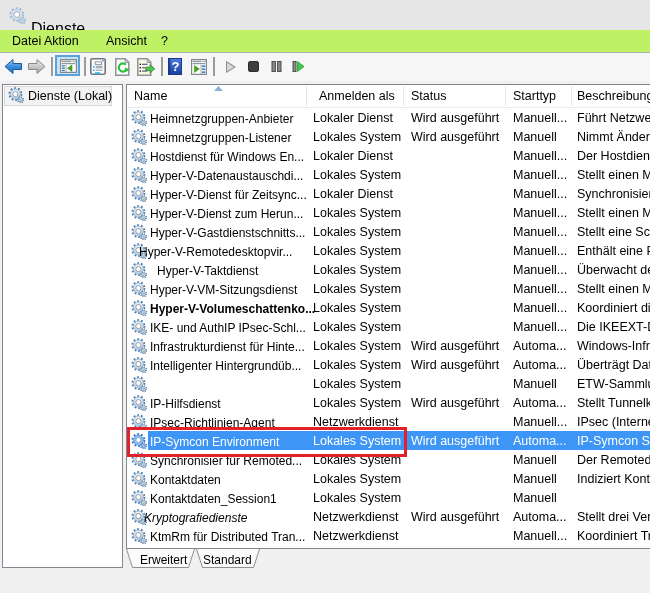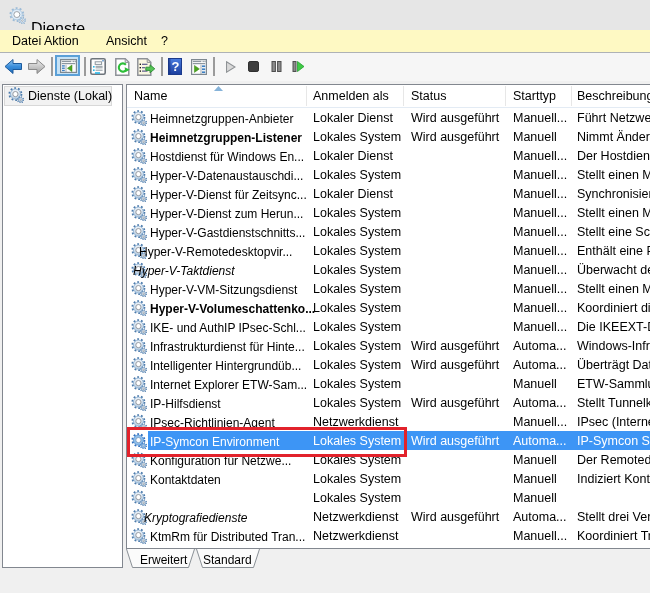--- a/index.html
+++ b/index.html
@@ -1,20 +1,20 @@
 <!DOCTYPE html>
 <html><head><meta charset="utf-8">
 <style>
 html,body{margin:0;padding:0}
 body{width:650px;height:593px;background:#f0f0f0;font-family:"Liberation Sans",sans-serif;
  font-size:12.5px;color:#000;position:relative;overflow:hidden;
  -webkit-font-smoothing:antialiased}
 .abs{position:absolute}
 .titlebar{left:0;top:0;width:650px;height:30px;background:#e6e6e6}
-.menubar{left:0;top:30px;width:650px;height:22px;background:#fef9c3;border-bottom:1px solid #aeb2b6}
+.menubar{left:0;top:30px;width:650px;height:22px;background:#bef264;border-bottom:1px solid #aeb2b6}
 .menubar span{position:absolute;top:3.5px}
 .toolbar{left:0;top:53px;width:650px;height:28px;background:#f6f6f6}
 .tsep{position:absolute;top:4px;width:1.5px;height:19px;background:#9b9b9b}
 .leftpanel{left:2px;top:84px;width:119px;height:482px;background:#fff;border:1px solid #82878f}
 .treeitem{position:absolute;left:1px;top:1px;width:106px;height:18px;background:#f2f2f2;border:1px solid #d8d8d8}
 .mainpanel{left:126px;top:84px;width:524px;height:463px;background:#fff;border:1px solid #82878f;border-right:none}
 .hdr{left:127px;top:85px;width:523px;height:22px;background:#fff;border-bottom:1px solid #e3ebf4}
 .hsep{position:absolute;top:1px;height:20px;width:1px;background:#e7e7e7}
 .row{left:127px;width:523px;height:19px}
 .row span{position:absolute;top:3px;white-space:pre}
@@ -169,21 +169,21 @@
 <div class="abs leftpanel">
     <div class="treeitem"></div>
 <svg class="abs" style="left:5px;top:2px" width="16" height="16" viewBox="0 0 16 16">
       <use href="#gear"></use>
     </svg>
 <div class="abs" style="left:25px;top:3.5px">Dienste (Lokal)</div>
 </div>
 <div class="abs mainpanel"></div>
 <div class="abs hdr">
     <span class="abs" style="left:7px;top:4px">Name</span>
-    <span class="abs" style="left:186px;top:4px">Anmelden als</span>
+    <span class="abs" style="left:192px;top:4px">Anmelden als</span>
     <span class="abs" style="left:284px;top:4px">Status</span>
     <span class="abs" style="left:386px;top:4px">Starttyp</span>
     <span class="abs" style="left:450px;top:4px">Beschreibung</span>
     <div class="hsep" style="left:179px"></div>
     <div class="hsep" style="left:276px"></div>
     <div class="hsep" style="left:378px"></div>
     <div class="hsep" style="left:444px"></div>
     <svg class="abs" style="left:87px;top:1px" width="9" height="5" viewBox="0 0 9 5">
       <polygon points="4.5,0 9,5 0,5" fill="#86b3d9"></polygon>
     </svg>
@@ -195,21 +195,21 @@
     <span class="nm" style="left:23px;">Heimnetzgruppen-Anbieter</span>
     <span style="left:186px;">Lokaler Dienst</span>
     <span style="left:284px;">Wird ausgeführt</span>
     <span style="left:386px;">Manuell...</span>
     <span style="left:450px;">Führt Netzwe...</span>
   </div>
 <div class="abs row" style="top:127px">
     <svg class="abs cell-icon" width="16" height="16" viewBox="0 0 16 16">
       <use href="#gear"></use>
     </svg>
-    <span class="nm" style="left:23px;font-weight:bold;">Heimnetzgruppen-Listener</span>
+    <span class="nm" style="left:23px;">Heimnetzgruppen-Listener</span>
     <span style="left:186px;">Lokales System</span>
     <span style="left:284px;">Wird ausgeführt</span>
     <span style="left:386px;">Manuell</span>
     <span style="left:450px;">Nimmt Änder...</span>
   </div>
 <div class="abs row" style="top:146px">
     <svg class="abs cell-icon" width="16" height="16" viewBox="0 0 16 16">
       <use href="#gear"></use>
     </svg>
     <span class="nm" style="left:23px;">Hostdienst für Windows En...</span>
@@ -259,21 +259,21 @@
     </svg>
     <span class="nm" style="left:12px;">Hyper-V-Remotedesktopvir...</span>
     <span style="left:186px;">Lokales System</span>
     <span style="left:386px;">Manuell...</span>
     <span style="left:450px;">Enthält eine P...</span>
   </div>
 <div class="abs row" style="top:260px">
     <svg class="abs cell-icon" width="16" height="16" viewBox="0 0 16 16">
       <use href="#gear"></use>
     </svg>
-    <span class="nm" style="left:6px;font-style:italic;">Hyper-V-Taktdienst</span>
+    <span class="nm" style="left:30px;">Hyper-V-Taktdienst</span>
     <span style="left:186px;">Lokales System</span>
     <span style="left:386px;">Manuell...</span>
     <span style="left:450px;">Überwacht de...</span>
   </div>
 <div class="abs row" style="top:279px">
     <svg class="abs cell-icon" width="16" height="16" viewBox="0 0 16 16">
       <use href="#gear"></use>
     </svg>
     <span class="nm" style="left:23px;">Hyper-V-VM-Sitzungsdienst</span>
     <span style="left:186px;">Lokales System</span>
@@ -315,21 +315,20 @@
     <span class="nm" style="left:23px;">Intelligenter Hintergrundüb...</span>
     <span style="left:186px;">Lokales System</span>
     <span style="left:284px;">Wird ausgeführt</span>
     <span style="left:386px;">Automa...</span>
     <span style="left:450px;">Überträgt Dat...</span>
   </div>
 <div class="abs row" style="top:374px">
     <svg class="abs cell-icon" width="16" height="16" viewBox="0 0 16 16">
       <use href="#gear"></use>
     </svg>
-    <span class="nm" style="left:23px;">Internet Explorer ETW-Sam...</span>
     <span style="left:186px;">Lokales System</span>
     <span style="left:386px;">Manuell</span>
     <span style="left:450px;">ETW-Sammlu...</span>
   </div>
 <div class="abs row" style="top:393px">
     <svg class="abs cell-icon" width="16" height="16" viewBox="0 0 16 16">
       <use href="#gear"></use>
     </svg>
     <span class="nm" style="left:23px;">IP-Hilfsdienst</span>
     <span style="left:186px;">Lokales System</span>
@@ -354,38 +353,39 @@
     <span class="nm" style="left:23px;color:#fff;">IP-Symcon Environment</span>
     <span style="left:186px;color:#fff;">Lokales System</span>
     <span style="left:284px;color:#fff;">Wird ausgeführt</span>
     <span style="left:386px;color:#fff;">Automa...</span>
     <span style="left:450px;color:#fff;">IP-Symcon S...</span>
   </div>
 <div class="abs row" style="top:450px">
     <svg class="abs cell-icon" width="16" height="16" viewBox="0 0 16 16">
       <use href="#gear"></use>
     </svg>
-    <span class="nm" style="left:23px;">Konfiguration für Netzwe...</span>
+    <span class="nm" style="left:23px;">Synchronisier für Remoted...</span>
     <span style="left:186px;">Lokales System</span>
     <span style="left:386px;">Manuell</span>
     <span style="left:450px;">Der Remoted...</span>
   </div>
 <div class="abs row" style="top:469px">
     <svg class="abs cell-icon" width="16" height="16" viewBox="0 0 16 16">
       <use href="#gear"></use>
     </svg>
     <span class="nm" style="left:23px;">Kontaktdaten</span>
     <span style="left:186px;">Lokales System</span>
     <span style="left:386px;">Manuell</span>
     <span style="left:450px;">Indiziert Kont...</span>
   </div>
 <div class="abs row" style="top:488px">
     <svg class="abs cell-icon" width="16" height="16" viewBox="0 0 16 16">
       <use href="#gear"></use>
     </svg>
+    <span class="nm" style="left:23px;">Kontaktdaten_Session1</span>
     <span style="left:186px;">Lokales System</span>
     <span style="left:386px;">Manuell</span>
   </div>
 <div class="abs row" style="top:507px">
     <svg class="abs cell-icon" width="16" height="16" viewBox="0 0 16 16">
       <use href="#gear"></use>
     </svg>
     <span class="nm" style="left:17px;font-style:italic;">Kryptografiedienste</span>
     <span style="left:186px;">Netzwerkdienst</span>
     <span style="left:284px;">Wird ausgeführt</span>

